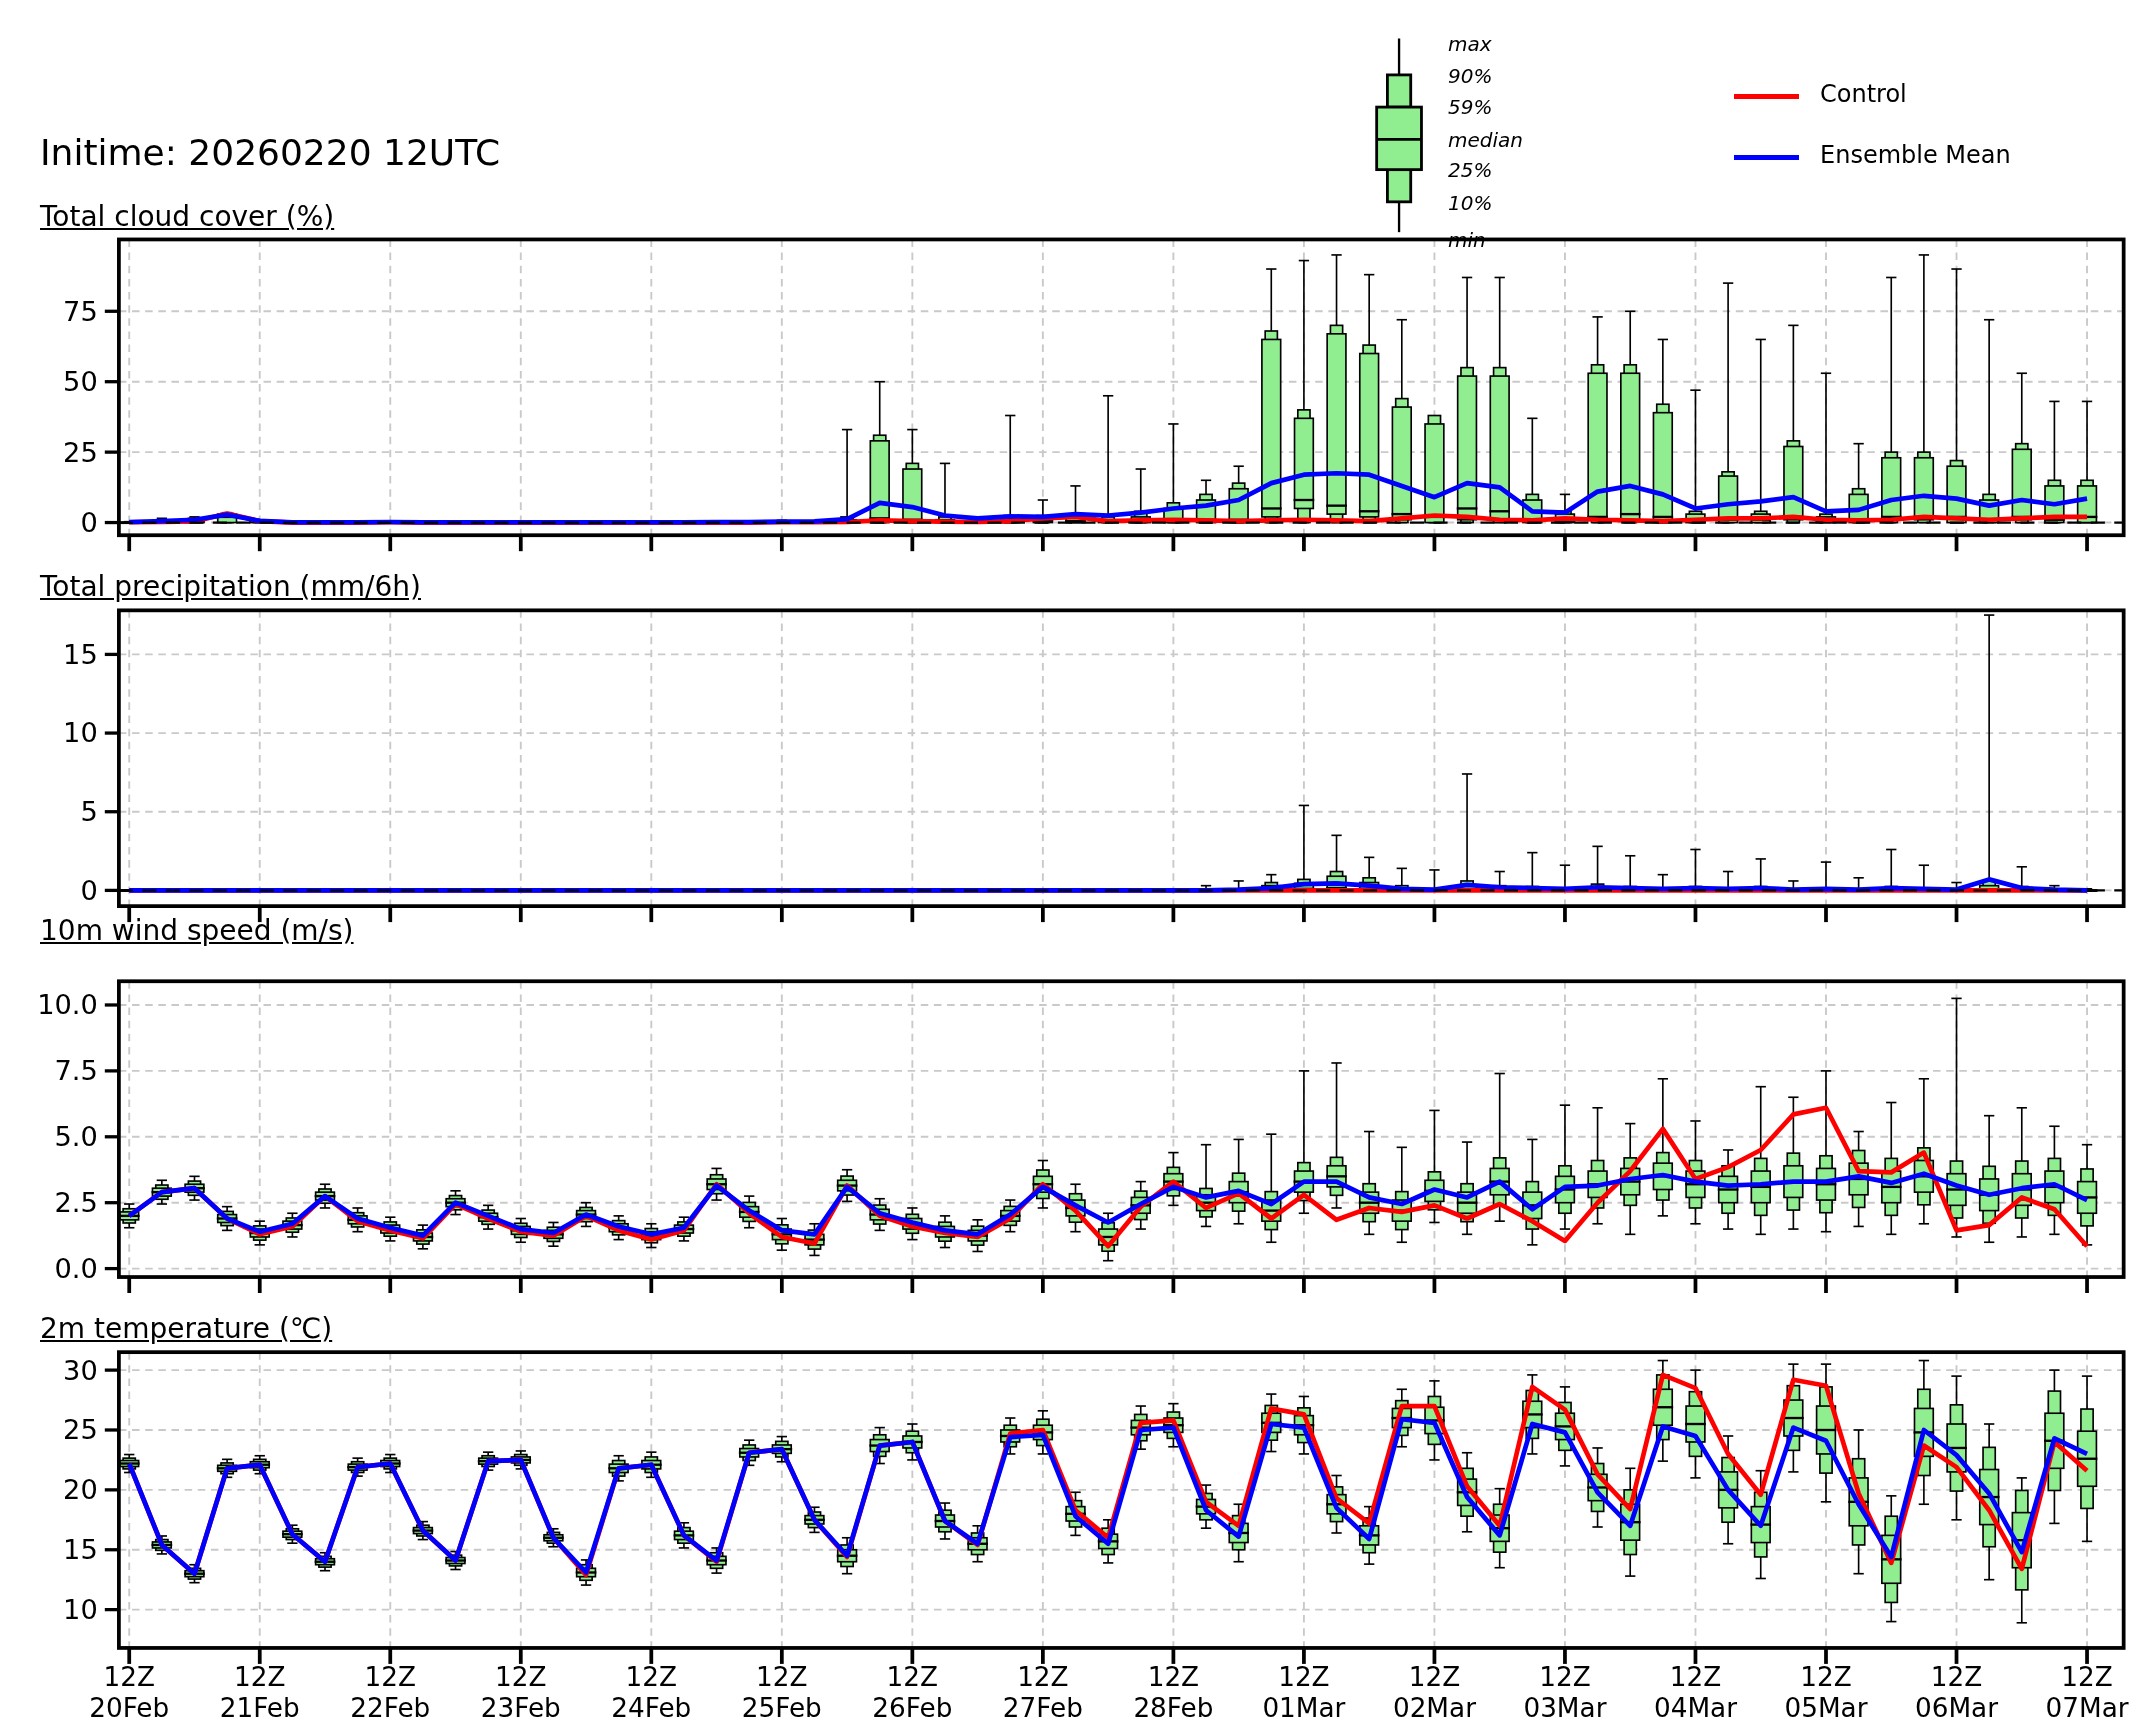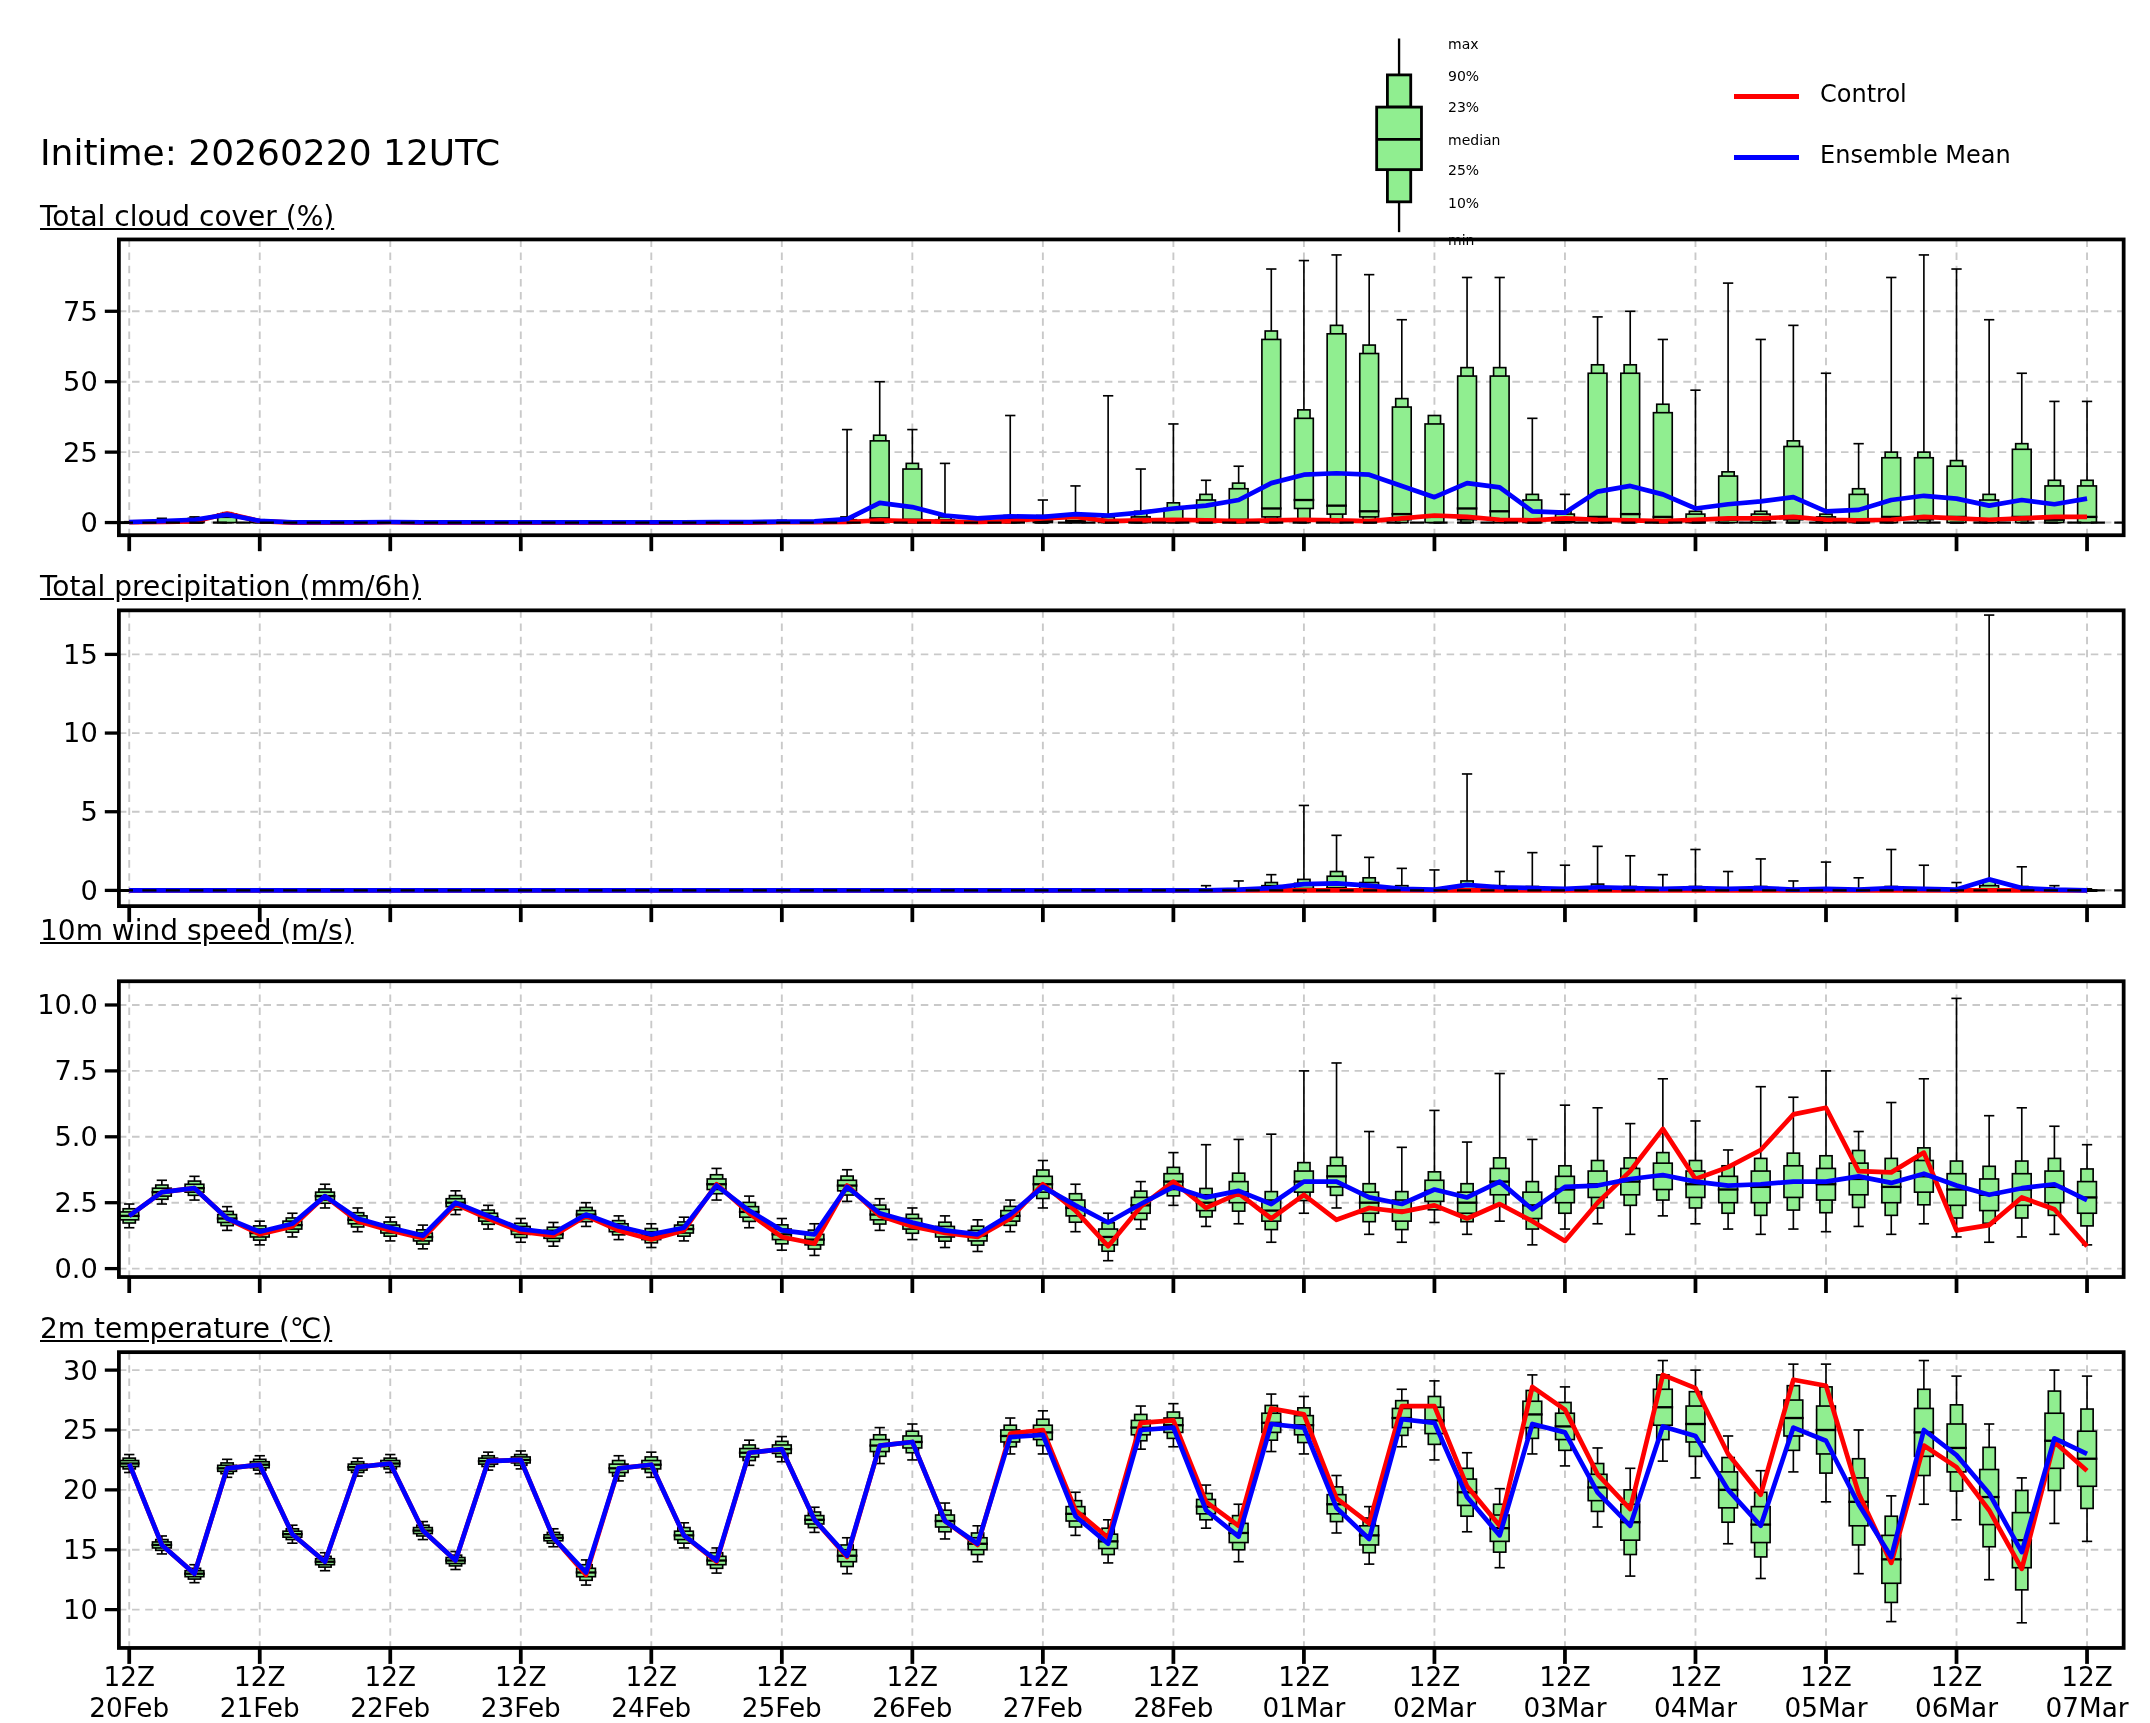--- a/index.html
+++ b/index.html
@@ -1,20 +1,20 @@
 <!DOCTYPE html>
 <html style="font-size:7.5px"><head>
 <meta charset="utf-8">
 <style>
   html,body{margin:0;padding:0;background:#ffffff;}
   .page{position:relative;width:2151px;height:1724px;background:#ffffff;overflow:hidden;
         font-family:"DejaVu Sans", sans-serif;color:#000;}
   .hline{position:absolute;left:40px;font-size:36px;line-height:1.1;white-space:nowrap;}
   .panel-title{position:absolute;left:40px;font-size:28px;white-space:nowrap;text-decoration:underline;}
-  .blx{position:absolute;left:1448px;font-size:14px;height:24.4px;line-height:24.4px;white-space:nowrap;}
+  .blx{position:absolute;left:1448px;font-size:20px;height:24.4px;line-height:24.4px;white-space:nowrap;font-style:italic;}
   .lleg-swatch{position:absolute;width:65px;height:4.7px;}
   .lleg-label{position:absolute;left:1820px;font-size:24px;white-space:nowrap;}
   #chart-svg{position:absolute;left:0;top:0;}
   svg text{font-family:"DejaVu Sans", sans-serif;}
 </style>
 </head>
 <body>
 
 <div class="page">
 
@@ -1757,21 +1757,21 @@
   <svg width="56" height="197" style="position:absolute;left:1372px;top:38px" viewBox="0 0 120 420">
     <line x1="58" y1="0" x2="58" y2="78" stroke="#000" stroke-width="5"></line>
     <line x1="58" y1="350" x2="58" y2="415" stroke="#000" stroke-width="5"></line>
     <rect x="33" y="78" width="50" height="69" fill="#90ee90" stroke="#000" stroke-width="6"></rect>
     <rect x="33" y="281" width="50" height="69" fill="#90ee90" stroke="#000" stroke-width="6"></rect>
     <rect x="10" y="147" width="96" height="134" fill="#90ee90" stroke="#000" stroke-width="6"></rect>
     <line x1="10" y1="216" x2="106" y2="216" stroke="#000" stroke-width="6"></line>
   </svg>
   <div class="blx" style="top:32px">max</div>
   <div class="blx" style="top:64px">90%</div>
-  <div class="blx" style="top:95px">23%</div>
+  <div class="blx" style="top:95px">59%</div>
   <div class="blx" style="top:128px">median</div>
   <div class="blx" style="top:158px">25%</div>
   <div class="blx" style="top:191px">10%</div>
   <div class="blx" style="top:228px">min</div>
 
   <div class="lleg-swatch" style="left:1734px;top:94px;background:#ff0000"></div>
   <div class="lleg-label" style="top:80px">Control</div>
   <div class="lleg-swatch" style="left:1734px;top:155px;background:#0000ff"></div>
   <div class="lleg-label" style="top:141px">Ensemble Mean</div>
 

